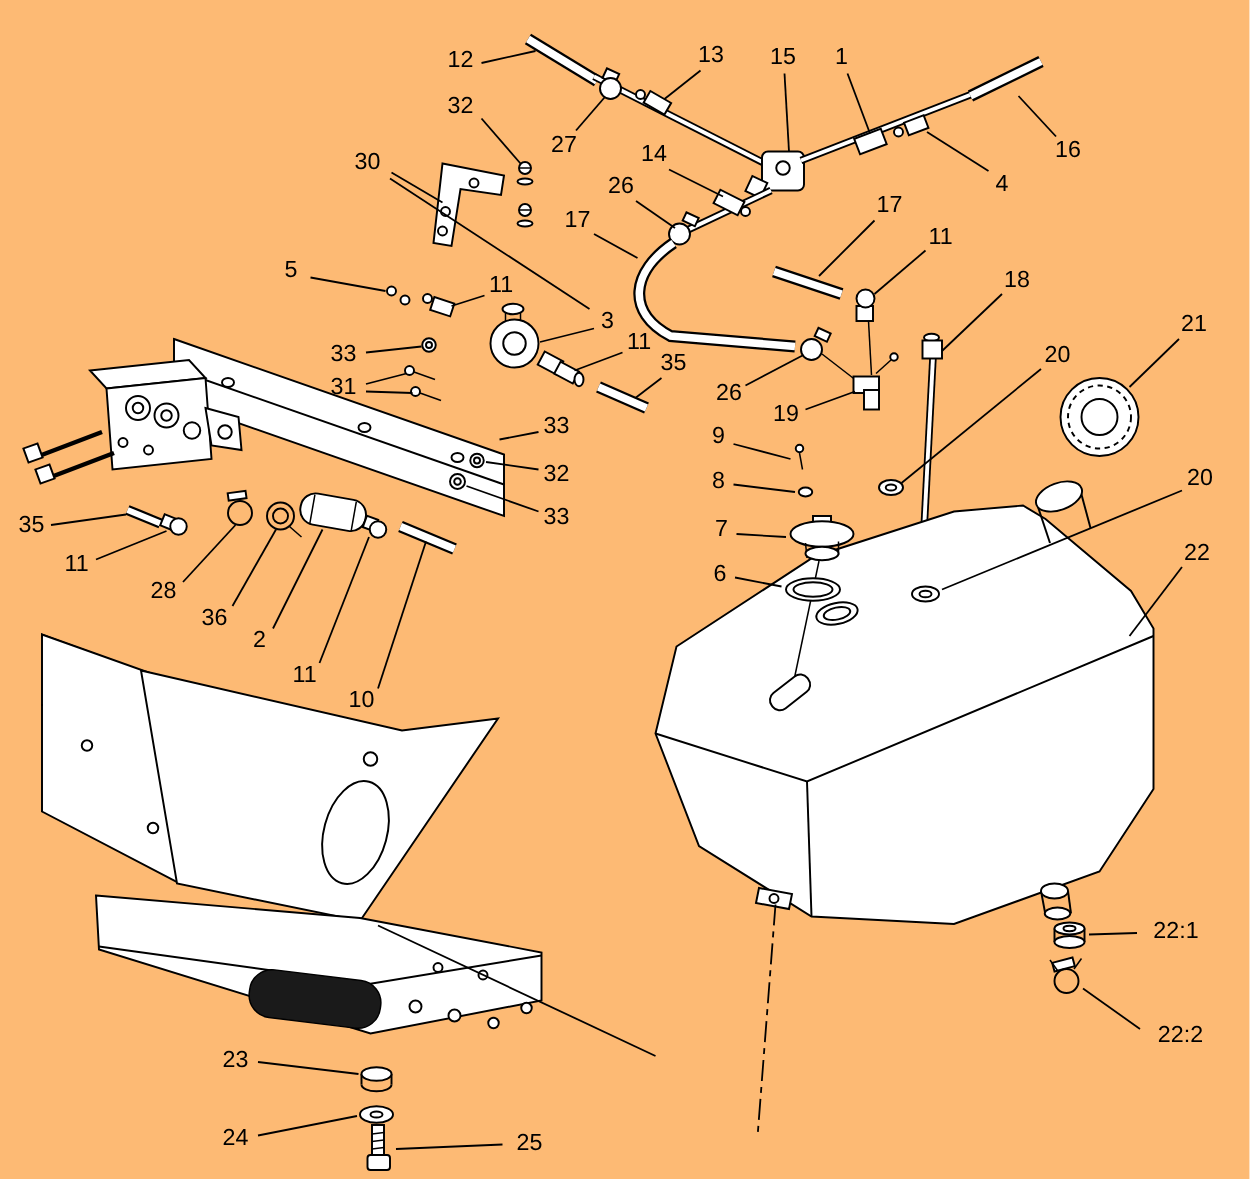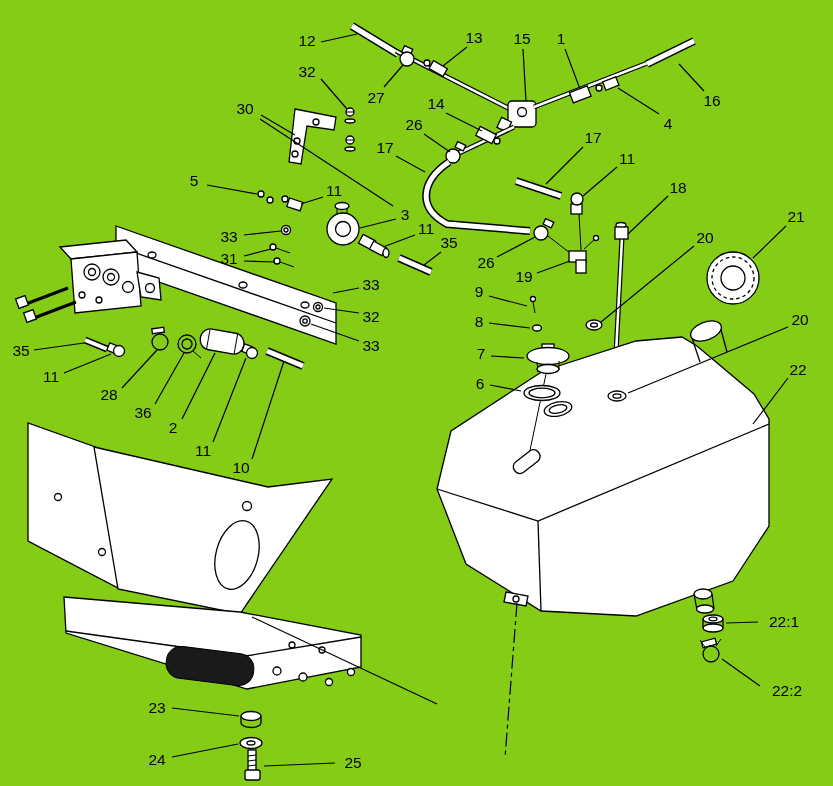--- a/index.html
+++ b/index.html
@@ -1,16 +1,16 @@
 <!DOCTYPE html>
 <html><head>
 <meta charset="utf-8">
 <style>
   html,body { margin:0; padding:0; background:#ffffff; }
-  .stage { position:relative; width:833px; height:786px; background:#84cc16; overflow:hidden;
+  .stage { position:relative; width:833px; height:786px; background:#fdba74; overflow:hidden;
            font-family:"Liberation Sans", sans-serif; }
   svg { display:block; }
   .callout-text { font-family:"Liberation Sans", sans-serif; font-size:15.5px; fill:#000;
                   text-anchor:middle; dominant-baseline:central; }
   .leader  { stroke:#000; stroke-width:1.2; fill:none; }
   .outline { fill:none; stroke:#000; stroke-width:1.3; }
   .thin    { fill:none; stroke:#000; stroke-width:1; }
   .part    { fill:#ffffff; stroke:#000; stroke-width:1.3; }
   .dark    { fill:#1a1a1a; stroke:#000; stroke-width:1; }
   .tube-o  { fill:none; stroke:#000; stroke-linecap:butt; }

